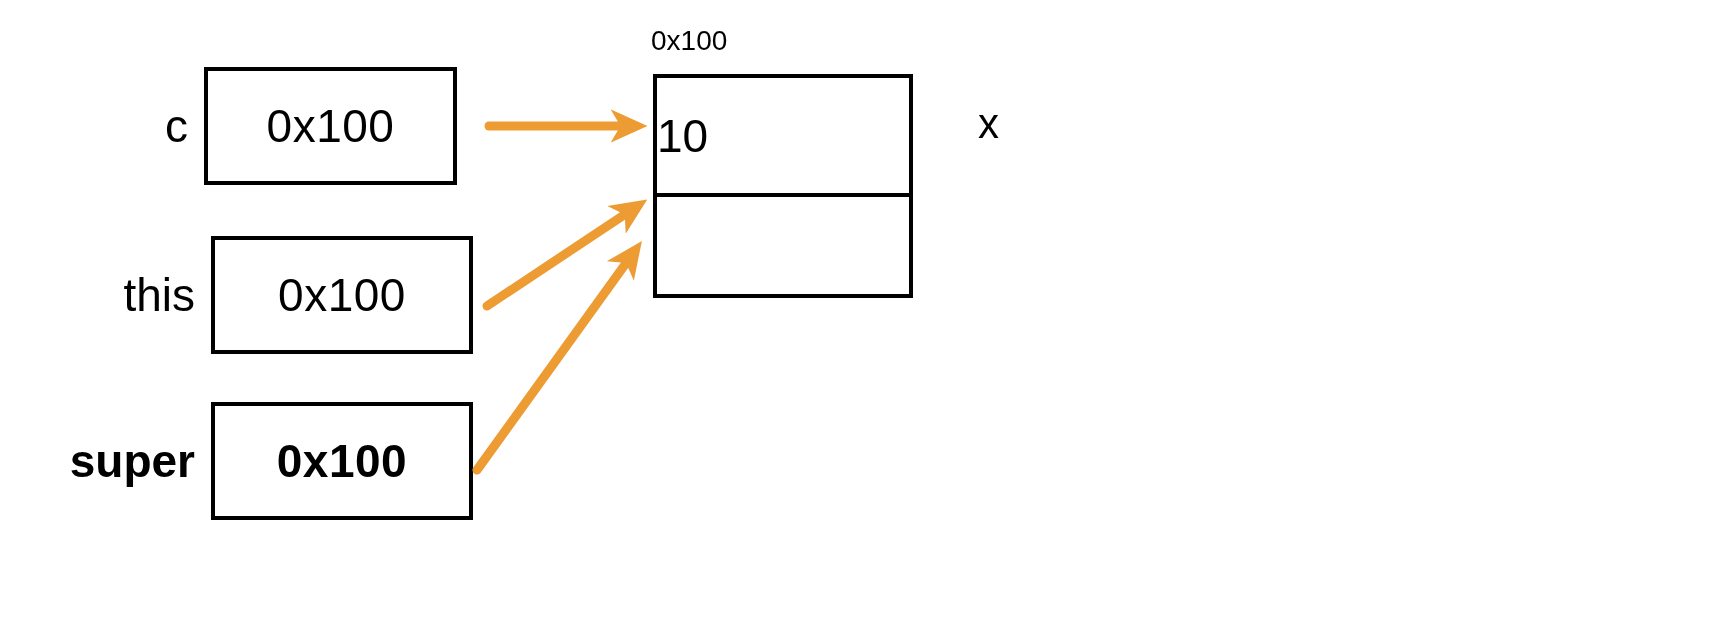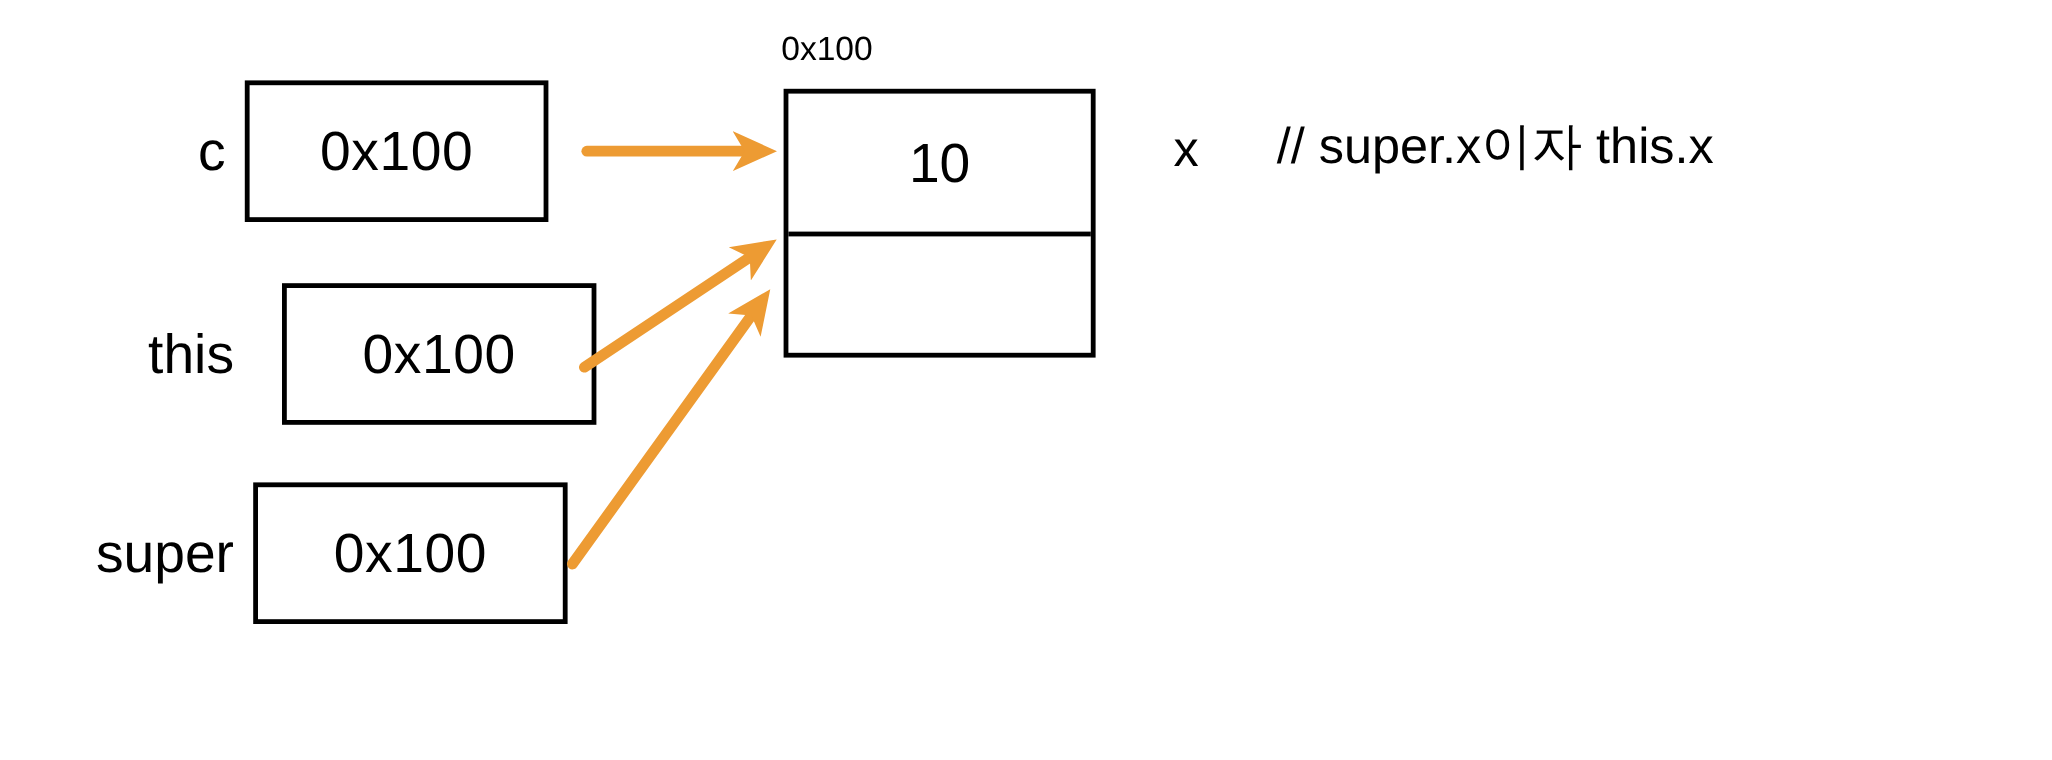--- a/index.html
+++ b/index.html
@@ -59,21 +59,20 @@
     width: 260px;
     height: 224px;
     border: 4px solid #000000;
     box-sizing: border-box;
     background: #ffffff;
   }
   .heap-cell {
     box-sizing: border-box;
     display: flex;
     align-items: center;
-    justify-content: center;
     width: 100%;
   }
   #heap-cell-field {
     height: 119px;
     border-bottom: 4px solid #000000;
   }
   #heap-cell-method {
     height: 101px;
   }
   .heap-cell-text {
@@ -124,44 +123,43 @@
 
 <div id="canvas">
 
   <div class="var-row" id="row-c" style="left:0px; top:67px; width:457px; height:118px;">
     <div class="var-label" style="width:195px;">c</div>
     <div class="var-box">
       <span class="var-box-value">0x100</span>
     </div>
   </div>
 
-  <div class="var-row" id="row-this" style="left:0px; top:236px; width:535px; height:118px;gap:24px;">
+  <div class="var-row" id="row-this" style="left:0px; top:236px; width:535px; height:118px;">
     <div class="var-label" style="width:195px;">this</div>
     <div class="var-box">
       <span class="var-box-value">0x100</span>
     </div>
   </div>
 
-  <div class="var-row" id="row-super" style="left:0px; top:402px; width:553px; height:118px;">
+  <div class="var-row" id="row-super" style="left:0px; top:402px; width:553px; height:118px;font-weight:bold;">
     <div class="var-label" style="width:195px;">super</div>
     <div class="var-box">
       <span class="var-box-value">0x100</span>
     </div>
   </div>
 
   <div id="heap-address-label">0x100</div>
 
   <div id="heap-object">
     <div class="heap-cell" id="heap-cell-field">
       <span class="heap-cell-text">10</span>
     </div>
   </div>
 
   <div id="field-name-label">x</div>
-  <div id="field-comment">// super.x이자 this.x</div>
 
   <svg id="arrow-layer" viewBox="0 0 1710 633" width="1710" height="633" xmlns="http://www.w3.org/2000/svg">
     <defs>
       <marker id="arrowhead" markerWidth="4.2" markerHeight="4.2" refX="2.6" refY="2.1" orient="auto" markerUnits="strokeWidth">
         <path d="M0,0.25 L4.1,2.1 L0,3.95 L1.1,2.1 Z" fill="#ED9B33"></path>
       </marker>
     </defs>
 
     <line x1="489" y1="126" x2="634" y2="126" stroke="#ED9B33" stroke-width="9" stroke-linecap="round" marker-end="url(#arrowhead)"></line>
 

